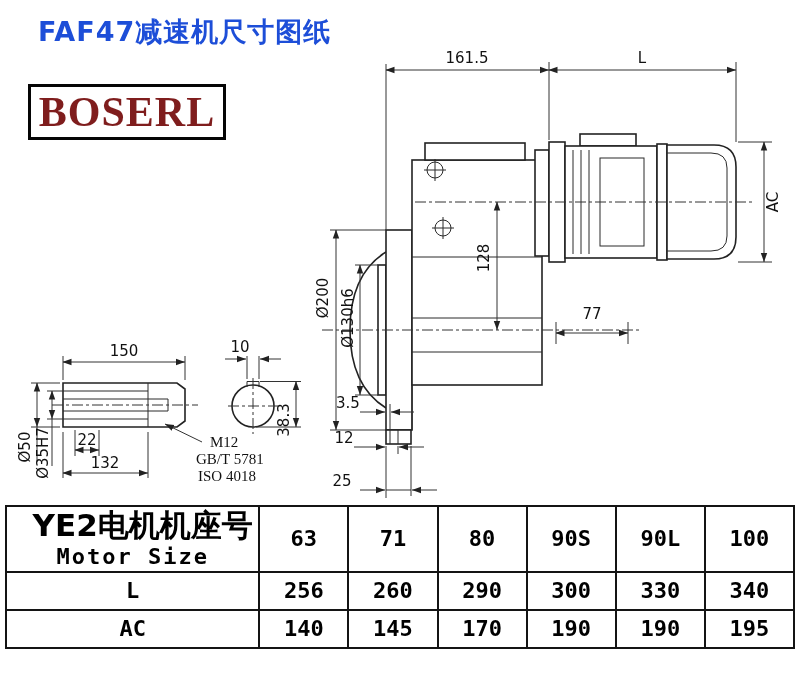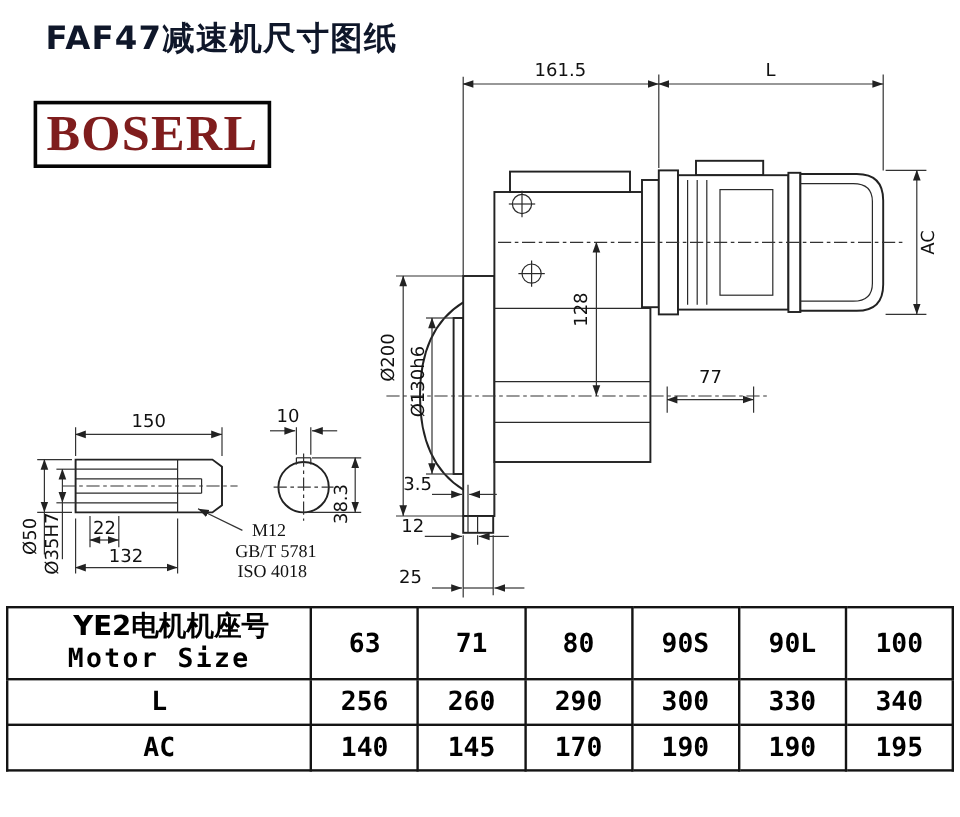--- a/index.html
+++ b/index.html
@@ -1,18 +1,18 @@
 <!DOCTYPE html>
 <html><head>
 <meta charset="utf-8">
 <style>
   html,body{margin:0;padding:0;background:#fff;}
   .page{position:relative;width:800px;height:681px;background:#ffffff;overflow:hidden;
         font-family:"DejaVu Sans",sans-serif;}
-  .title{position:absolute;left:38px;top:14px;font-size:27px;font-weight:bold;color:#0f172a;
+  .title{position:absolute;left:38px;top:14px;font-size:27px;font-weight:bold;color:#1d4ed8;
          font-family:"DejaVu Sans",sans-serif;letter-spacing:1px;}
   .logo{position:absolute;left:28px;top:84px;width:192px;height:50px;border:3px solid #050505;
         display:flex;align-items:center;justify-content:center;background:#fff;}
   .logo span{font-family:"Liberation Serif",serif;font-weight:bold;font-size:42px;color:#7f1d1d;
         letter-spacing:1px;line-height:1;}
   .drawing{position:absolute;left:0;top:0;}
 
   
   .pw{fill:#fff;stroke:#222;stroke-width:1.6;}
   .tl{fill:none;stroke:#2a2a2a;stroke-width:1;}
@@ -22,21 +22,21 @@
   .st{font-family:"Liberation Serif",serif;font-size:15px;fill:#111;}
 
   
   .spec-table{position:absolute;left:5px;top:505px;width:790px;border-collapse:collapse;
         table-layout:fixed;background:#fff;}
   .spec-table th,.spec-table td{border:2px solid #141414;text-align:center;vertical-align:middle;
         padding:0;color:#000;font-family:"DejaVu Sans Mono",monospace;font-weight:600;font-size:22px;}
   .spec-table tr.hrow{height:60px;}
   .spec-table tr.drow{height:38px;}
   .c0{width:253px;} .cn{width:89px;}
-  .h-cn{font-family:"DejaVu Sans",sans-serif;font-size:23px;font-weight:bold;line-height:1.2;padding-left:20px;}
+  .h-cn{font-family:"DejaVu Sans",sans-serif;font-size:31px;font-weight:bold;line-height:1.2;padding-left:20px;}
   .h-en{font-family:"DejaVu Sans Mono",monospace;font-size:22px;font-weight:600;letter-spacing:2px;line-height:1.2;}
 </style>
 </head>
 <body>
 
 <div class="page">
 
   <div class="title">FAF47减速机尺寸图纸</div>
 
   <div class="logo">

